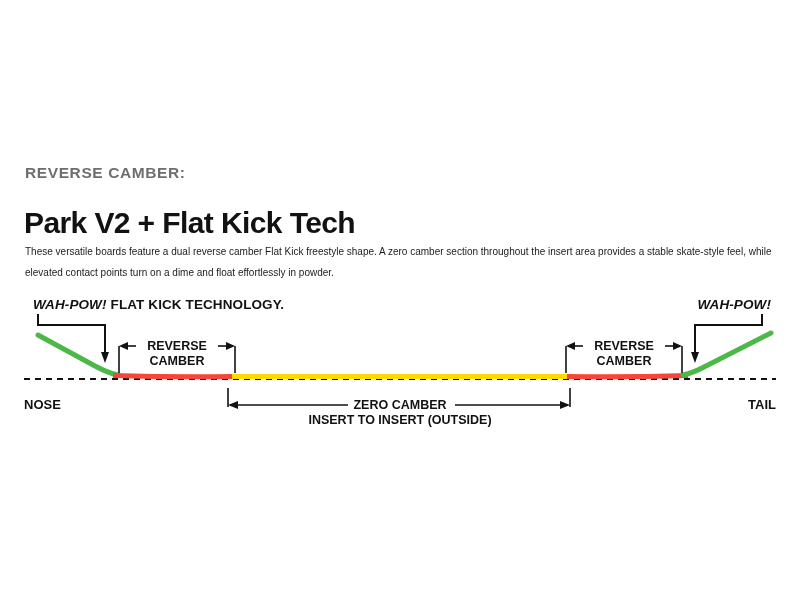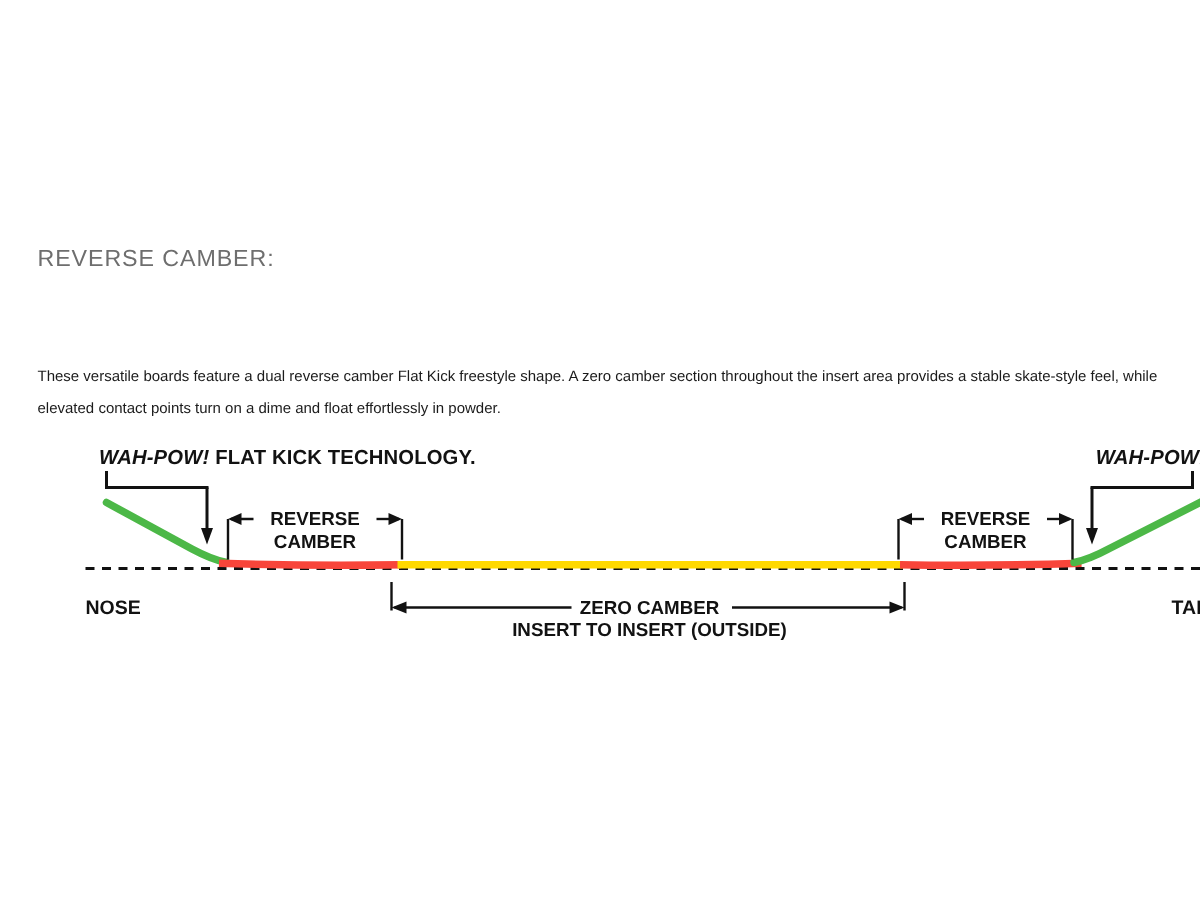--- a/index.html
+++ b/index.html
@@ -17,21 +17,21 @@
   }
   .page {
     position: absolute;
     inset: 0;
   }
   .eyebrow {
     position: absolute;
     left: 25px;
     top: 164px;
     font-size: 15.5px;
-    font-weight: 400;
+    font-weight: 700;
     letter-spacing: 0.6px;
     color: #6e6e6e;
     text-transform: uppercase;
   }
   .headline {
     position: absolute;
     left: 24px;
     top: 186px;
     font-size: 30px;
     font-weight: bold;
@@ -47,21 +47,20 @@
     font-size: 10px;
     line-height: 20.5px;
     color: #1b1b1b;
   }
   .diagram {
     position: absolute;
     left: 0;
     top: 290px;
     width: 632px;
     height: 150px;
-    padding-left: 33px;
   }
   .diagram svg {
     display: block;
   }
   text.lbl {
     font-family: "Liberation Sans", sans-serif;
     font-weight: bold;
     fill: #121212;
   }
   text.lbl-ital {
@@ -70,20 +69,21 @@
     font-style: italic;
     fill: #121212;
   }
 </style>
 </head>
 <body>
 
 <div class="page">
 
   <div class="eyebrow">REVERSE CAMBER:</div>
+  <h1 class="headline">Park V2 + Flat Kick Tech</h1>
   <p class="body-copy">These versatile boards feature a dual reverse camber Flat Kick freestyle shape. A zero camber section throughout the insert area provides a stable skate-style feel, while elevated contact points turn on a dime and float effortlessly in powder.</p>
 
   <div class="diagram">
     <svg width="800" height="150" viewBox="0 0 800 150" xmlns="http://www.w3.org/2000/svg">
 
       <line x1="24" y1="89" x2="776" y2="89" stroke="#111111" stroke-width="2" stroke-dasharray="6 5"></line>
 
       <path d="M 38 45 L 95 76 Q 108 83 118 85" fill="none" stroke="#4CB847" stroke-width="5" stroke-linecap="round"></path>
 
       <path d="M 113 85.5 Q 175 87.5 234 86.5" fill="none" stroke="#F8453A" stroke-width="5" stroke-linecap="butt"></path>

